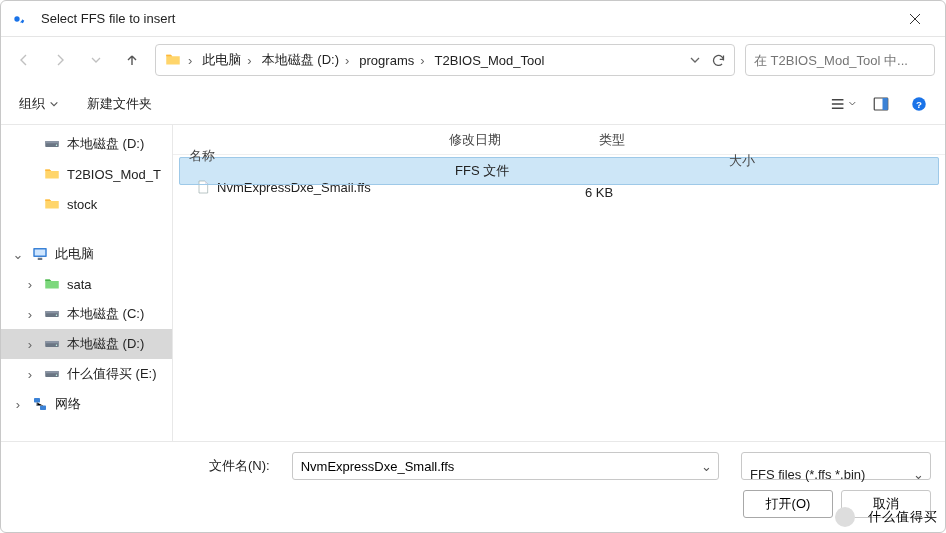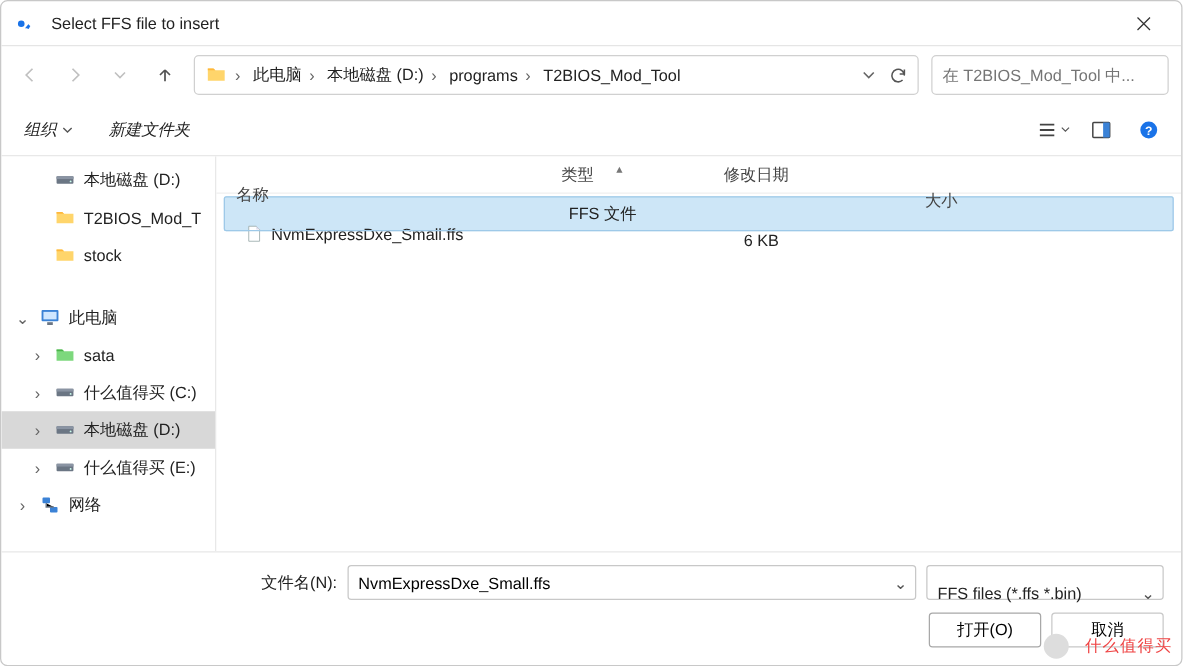--- a/index.html
+++ b/index.html
@@ -13,52 +13,52 @@
     .navbtn.disabled { color: #c0c0c0; }
     .addrbar { flex: 1; display: flex; align-items: center; border: 1px solid #d0d0d0; border-radius: 4px; height: 32px; padding: 0 6px 0 4px; gap: 2px; }
     .crumb { display: flex; align-items: center; gap: 6px; padding: 0 4px; cursor: pointer; height: 28px; }
     .crumb-sep { color: #666; }
     .addr-spacer { flex: 1; }
     .addr-right { display: flex; align-items: center; gap: 10px; padding-right: 2px; }
     .searchbox { width: 190px; display: flex; align-items: center; border: 1px solid #d0d0d0; border-radius: 4px; height: 32px; padding: 0 8px; color: #666; gap: 8px; }
     .searchbox input { border: none; outline: none; flex: 1; font-size: 13px; color: #0c4a6e; }
     .toolbar { display: flex; align-items: center; height: 42px; padding: 0 12px; border-bottom: 1px solid #e8e8e8; }
     .tb-left { display: flex; align-items: center; gap: 16px; }
-    .tb-item { display: flex; align-items: center; gap: 4px; color: #222; padding: 4px 6px; cursor: pointer; font-style: italic; }
+    .tb-item { display: flex; align-items: center; gap: 4px; color: #222; padding: 4px 6px; cursor: pointer; }
     .tb-right { margin-left: auto; display: flex; align-items: center; gap: 10px; }
     .tb-icon { width: 28px; height: 28px; display: flex; align-items: center; justify-content: center; cursor: pointer; color: #444; }
     .content { flex: 1; display: flex; overflow: hidden; }
     .tree { width: 172px; border-right: 1px solid #e8e8e8; padding: 4px 0; overflow-y: auto; }
     .tree-item { display: flex; align-items: center; height: 30px; padding-left: 10px; gap: 6px; cursor: pointer; white-space: nowrap; overflow: hidden; font-size: 13px; }
     .tree-item .arrow { width: 14px; display: inline-flex; justify-content: center; color: #666; }
     .tree-item.indent1 { padding-left: 22px; }
     .tree-item.selected { background: #d8d8d8; }
     .list { flex: 1; display: flex; flex-direction: column; overflow: auto; }
     .list-head { display: flex; height: 30px; align-items: center; color: #444; border-bottom: 1px solid #efefef; font-size: 13px; }
     .col { padding-left: 16px; display: flex; align-items: center; gap: 6px; }
     .c1 { width: 260px; margin-top: 32px; }
     .c2 { width: 150px; }
     .c3 { width: 130px; }
-    .c4 { width: 80px; text-align: right; justify-content: center; padding-right: 16px; margin-top: 42px; }
+    .c4 { width: 80px; text-align: right; justify-content: flex-start; padding-right: 16px; margin-top: 42px; }
     .sort-arrow { color: #777; font-size: 10px; position: absolute; left: 320px; top: 4px; }
     .list-head { position: relative; }
     .row { display: flex; height: 28px; align-items: center; margin: 2px 6px; border-radius: 2px; }
     .row.selected { background: #cde6f7; outline: 1px solid #9ec9e8; outline-offset: -1px; }
     .bottom { border-top: 1px solid #e8e8e8; padding: 10px 14px 14px; display: flex; flex-direction: column; gap: 10px; }
-    .fn-row { display: flex; align-items: center; gap: 8px; padding-left: 194px; }
+    .fn-row { display: flex; align-items: center; gap: 22px; padding-left: 194px; }
     .fn-label { white-space: nowrap; }
     .fn-input { flex: 1; display: flex; align-items: center; border: 1px solid #c8c8c8; border-radius: 3px; height: 28px; padding: 0 24px 0 8px; position: relative; }
     .fn-input input { border: none; outline: none; flex: 1; font-size: 13px; }
     .fn-chevron { position: absolute; right: 6px; color: #555; }
     .filter { width: 190px; display: flex; align-items: center; border: 1px solid #c8c8c8; border-radius: 3px; height: 28px; padding: 16px 24px 0 8px; position: relative; }
     .btn-row { display: flex; justify-content: flex-end; gap: 8px; }
     .btn { min-width: 90px; height: 28px; border: 1px solid #c8c8c8; border-radius: 3px; background: #fff; cursor: pointer; font-size: 13px; display: flex; align-items: center; justify-content: center; padding: 0 14px; }
     .btn.primary { border-color: #a8a8a8; }
     svg { display: block; }
-    .watermark { position: absolute; right: 8px; bottom: 6px; font-size: 13px; color: #ef4444; letter-spacing: 1px; display: flex; align-items: center; gap: 13px; pointer-events: none; }
+    .watermark { position: absolute; right: 8px; bottom: 6px; font-size: 13px; color: #000000; letter-spacing: 1px; display: flex; align-items: center; gap: 13px; pointer-events: none; }
     .watermark .wm-circle { width: 20px; height: 20px; border-radius: 50%; background: #ddd; }
   </style>
 </head>
 <body>
 
 <div class="titlebar">
   <svg width="16" height="16" viewBox="0 0 24 24">
       <path fill="#1a73e8" d="M12 8a4 4 0 100 8 4 4 0 000-8zm9 4a7 7 0 01-.1 1.2l2 1.6-2 3.4-2.4-.9a7 7 0 01-2 .1.2l-.4 2.5h-4l-.4-2.5a7 7 0 01-2-1.2l-2.4.9-2-3.4 2-1.6A7 7 0 013 12a7 7 0 01.1-1.2l-2-1.6 2-3.4 2.4.9a7 7 0 012-1.2L7.9 3h4l.4 2.5a7 7 0 012 1.2l2.4-.9 2 3.4-2 1.6c.1.4.1.8.1 1.2z"></path>
     </svg>
   <span class="tb-title">Select FFS file to insert</span>
@@ -215,21 +215,21 @@
         </svg>
         <span>sata</span>
       </div>
       <div class="tree-item indent1">
         <span class="arrow">›</span>
         <svg width="18" height="18" viewBox="0 0 24 24">
           <rect x="3" y="8" width="18" height="8" rx="1" fill="#6b7684"></rect>
           <rect x="3" y="8" width="18" height="3" fill="#8a94a3"></rect>
           <circle cx="18" cy="13.5" r="1" fill="#cfe"></circle>
         </svg>
-        <span>什么值得买 (C:)</span>
+        <span>本地磁盘 (C:)</span>
       </div>
       <div class="tree-item indent1 selected">
         <span class="arrow">›</span>
         <svg width="18" height="18" viewBox="0 0 24 24">
           <rect x="3" y="8" width="18" height="8" rx="1" fill="#6b7684"></rect>
           <rect x="3" y="8" width="18" height="3" fill="#8a94a3"></rect>
           <circle cx="18" cy="13.5" r="1" fill="#cfe"></circle>
         </svg>
         <span>本地磁盘 (D:)</span>
       </div>
@@ -251,25 +251,25 @@
         </svg>
         <span>网络</span>
       </div>
     </div>
   <div class="list">
     <div class="list-head">
       <div class="col c1">
           <span>名称</span>
         </div>
       <span class="sort-arrow">▴</span>
+      <div class="col c2">
+          <span>修改日期</span>
+        </div>
       <div class="col c3">
           <span>类型</span>
-        </div>
-      <div class="col c2">
-          <span>修改日期</span>
         </div>
       <div class="col c4">
           <span>大小</span>
         </div>
     </div>
     <div id="rows">
         <div class="row selected">
        <div class="col c1">
             <svg width="16" height="16" viewBox="0 0 24 24">
               <path fill="#fff" stroke="#9aa" d="M6 3h9l4 4v14H6z"></path>

